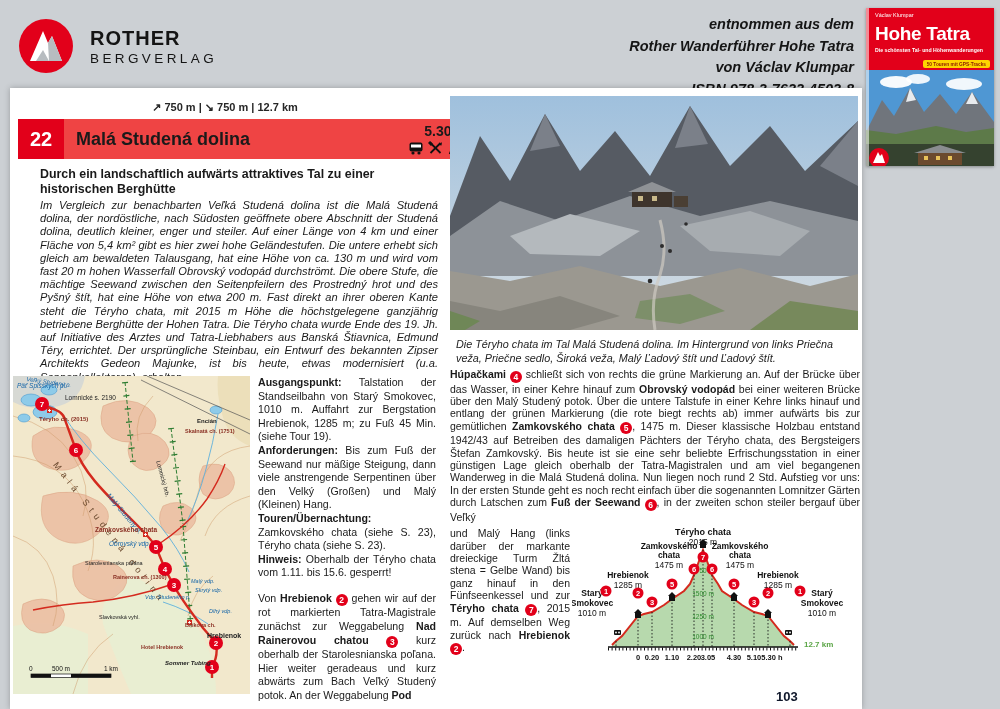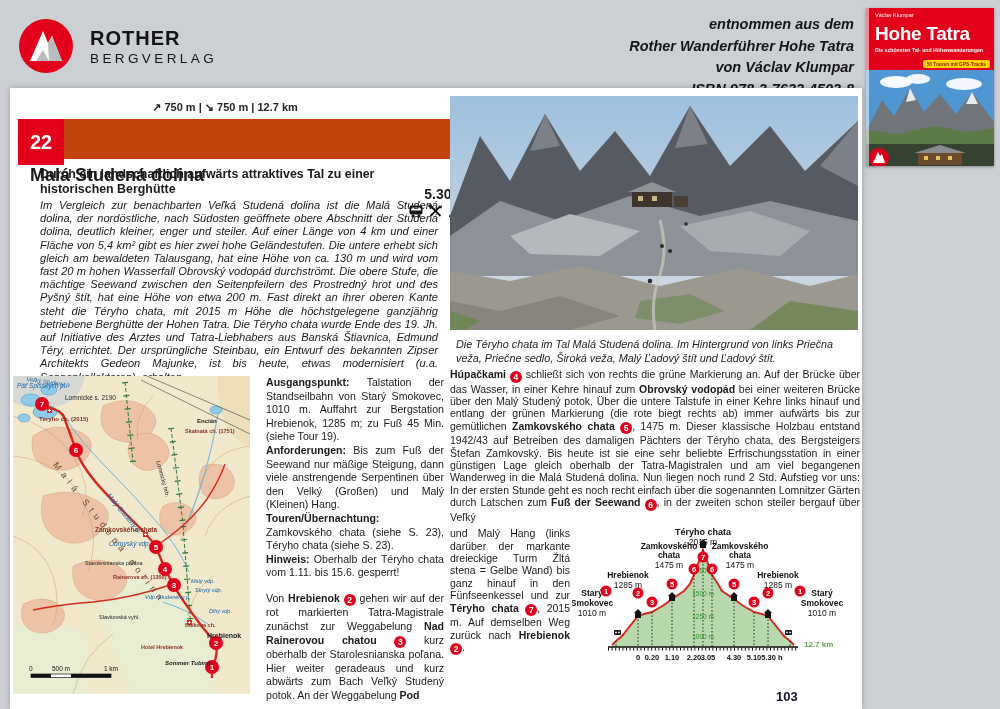--- a/index.html
+++ b/index.html
@@ -25,33 +25,33 @@
   .cover-title{font-size:19px;font-weight:bold;color:#fff;line-height:19px;letter-spacing:-0.3px;}
   .cover-sub{font-size:5.2px;color:#fff;margin-top:4px;font-weight:bold;}
   .cover-badge{position:absolute;right:4px;bottom:2px;background:#ffd400;color:#8a1b00;
     font-size:4.8px;font-weight:bold;padding:1.5px 4px;border-radius:2px;z-index:4;}
   .cover-photo{display:block;}
   
   .sheet{position:absolute;left:10px;top:88px;width:852px;height:621px;background:#fff;
     box-shadow:0 0 6px rgba(0,0,0,.25);}
   .stats{position:absolute;left:8px;top:13px;width:414px;text-align:center;
     font-size:11px;font-weight:bold;color:#262626;}
-  .tourbar{position:absolute;left:8px;top:31px;width:453px;height:40px;background:#c2410c;display:flex;flex-direction:column;}
+  .tourbar{position:absolute;left:8px;top:31px;width:453px;height:40px;background:#ef4444;display:flex;}
   .tournum{width:46px;background:#e2001a;color:#fff;font-size:20px;font-weight:bold;
     display:flex;align-items:center;justify-content:center;flex:0 0 46px;}
   .tourtitle{flex:1;display:flex;align-items:center;padding-left:12px;font-size:18px;font-weight:bold;}
   .tourright{display:flex;flex-direction:column;align-items:flex-end;justify-content:center;padding-right:7px;gap:2px;}
   .duration{font-weight:bold;font-size:14px;}
   .iconrow{display:flex;gap:4px;align-items:center;}
   
   .intro-h{position:absolute;left:30px;top:79px;width:398px;font-size:12.4px;font-weight:bold;line-height:14.6px;}
   .intro-b{position:absolute;left:30px;top:111px;width:398px;font-size:11.1px;font-style:italic;
     line-height:13.2px;text-align:justify;}
   
-  .midcol{position:absolute;left:248px;top:288px;width:178px;font-size:10.6px;line-height:13.6px;text-align:justify;margin-left:8px;}
+  .midcol{position:absolute;left:248px;top:288px;width:178px;font-size:10.6px;line-height:13.6px;text-align:justify;}
   .midcol p{margin:0;}
   .midcol .route{margin-top:12px;}
   b{font-weight:bold;}
   
   .cn{display:inline-flex;align-items:center;justify-content:center;
     width:12px;height:12px;border-radius:50%;background:#e2001a;color:#fff;
     font-weight:bold;font-size:8.5px;font-style:normal;vertical-align:-1.5px;line-height:12px;}
   
   .photo{position:absolute;left:440px;top:8px;width:408px;height:234px;overflow:hidden;}
   .caption{position:absolute;left:446px;top:250px;width:402px;font-size:10.8px;font-style:italic;

